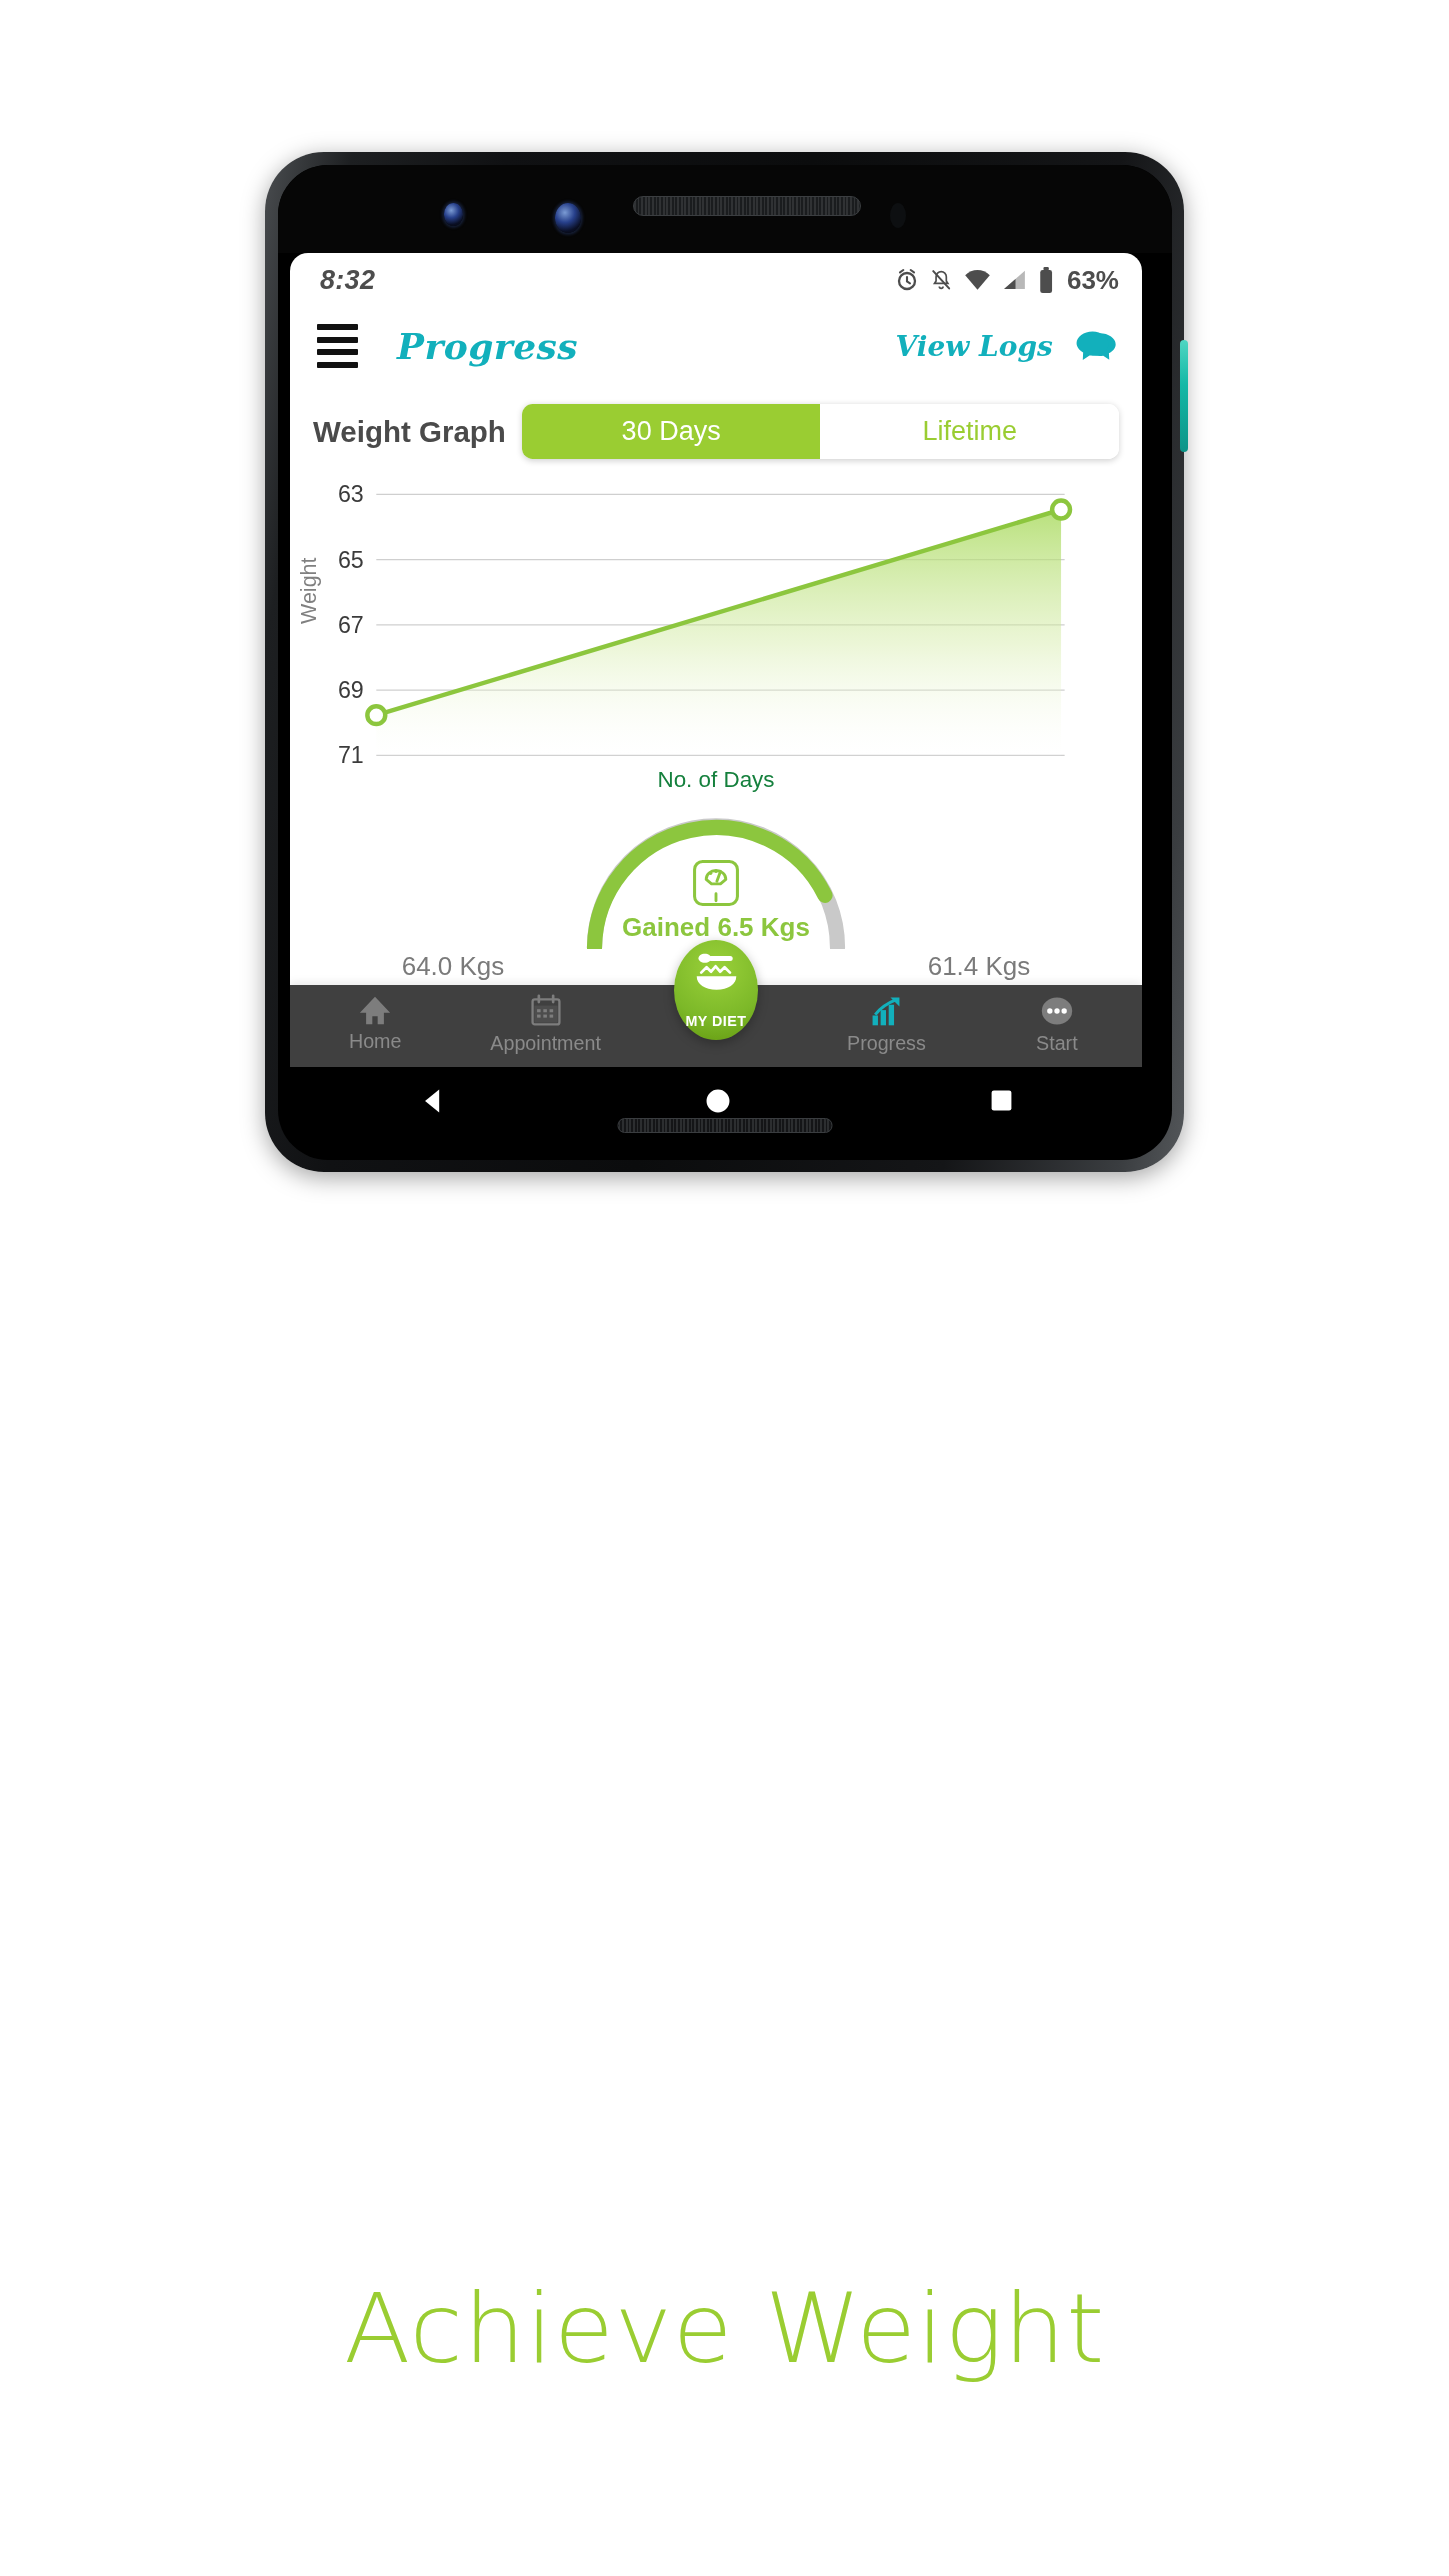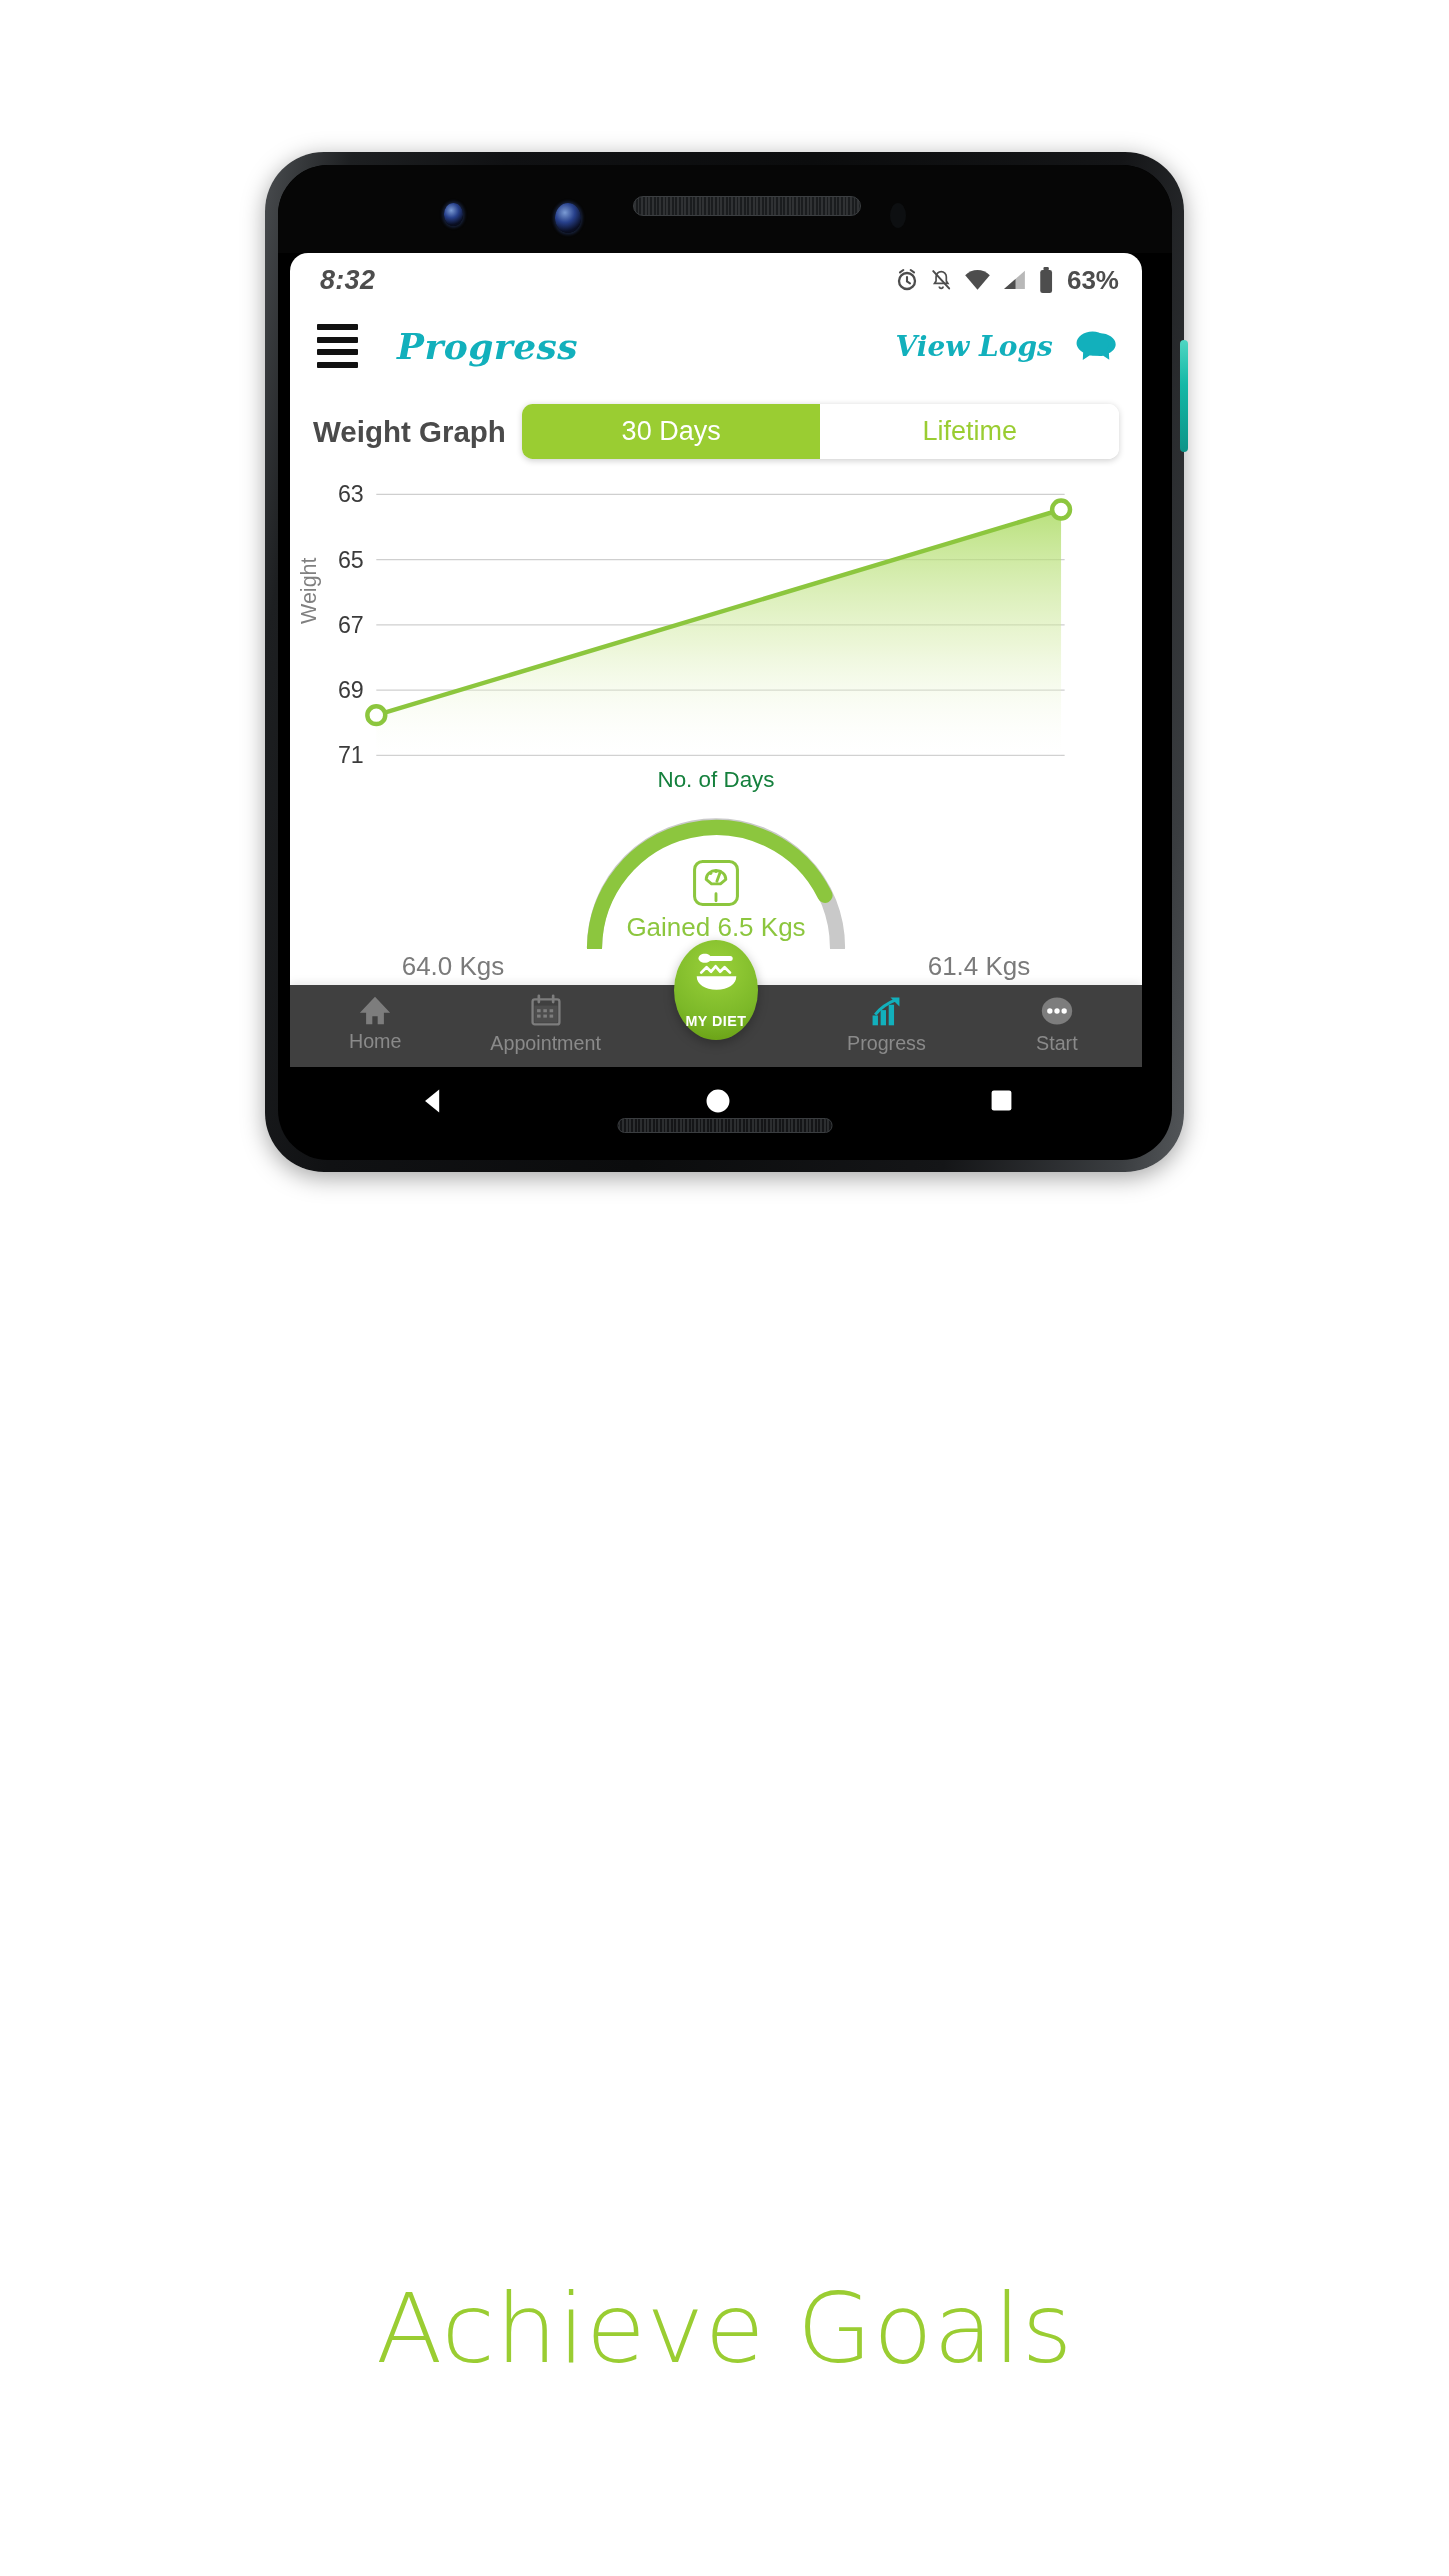--- a/index.html
+++ b/index.html
@@ -122,21 +122,21 @@
     position: absolute; left: 0; right: 0; top: 295px; text-align: center;
     font-size: 22.4px; color: #15803d;
   }
 
   
   .gauge-wrap { position: relative; width: 852px; height: 134px; margin-top: 12.5px; }
   .gauge-svg { position: absolute; left: 50%; transform: translateX(-50%); top: 0; }
   .scale-icon { position: absolute; left: 50%; transform: translateX(-50%); top: 43px; }
   .gauge-text {
     position: absolute; left: 0; right: 0; top: 97px; text-align: center;
-    font-size: 26px; color: #8CC63E; font-weight: 400;
+    font-size: 26px; color: #8CC63E; font-weight: 700;
   }
 
   
   .st-row { position: relative; height: 75px; margin-top: 1.8px; }
   .st-col { position: absolute; text-align: center; width: 268px; }
   .st-left  { left: 29px; }
   .st-right { right: 29px; }
   .st-val { font-size: 26px; color: #7a7a7a; }
   .st-cap { font-size: 26px; color: #7a7a7a; margin-top: 3.6px; }
 
@@ -403,15 +403,15 @@
             <rect x="4" y="4" width="22" height="22" rx="2.5" fill="#fff"></rect>
           </svg>
         </div>
 
       </div>
 
       <div class="speaker-bottom"></div>
     </div>
   </div>
 
-  <div class="caption">Achieve Goals</div>
+  <div class="caption">Achieve Weight</div>
 </div>
 
 
 </body></html>

